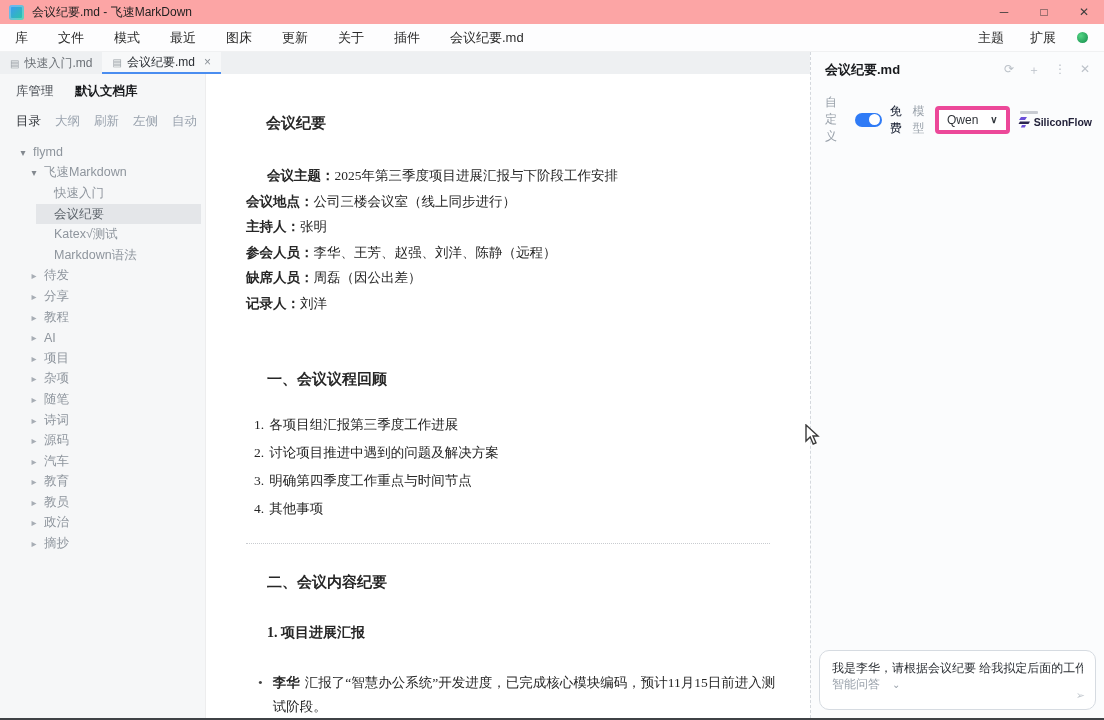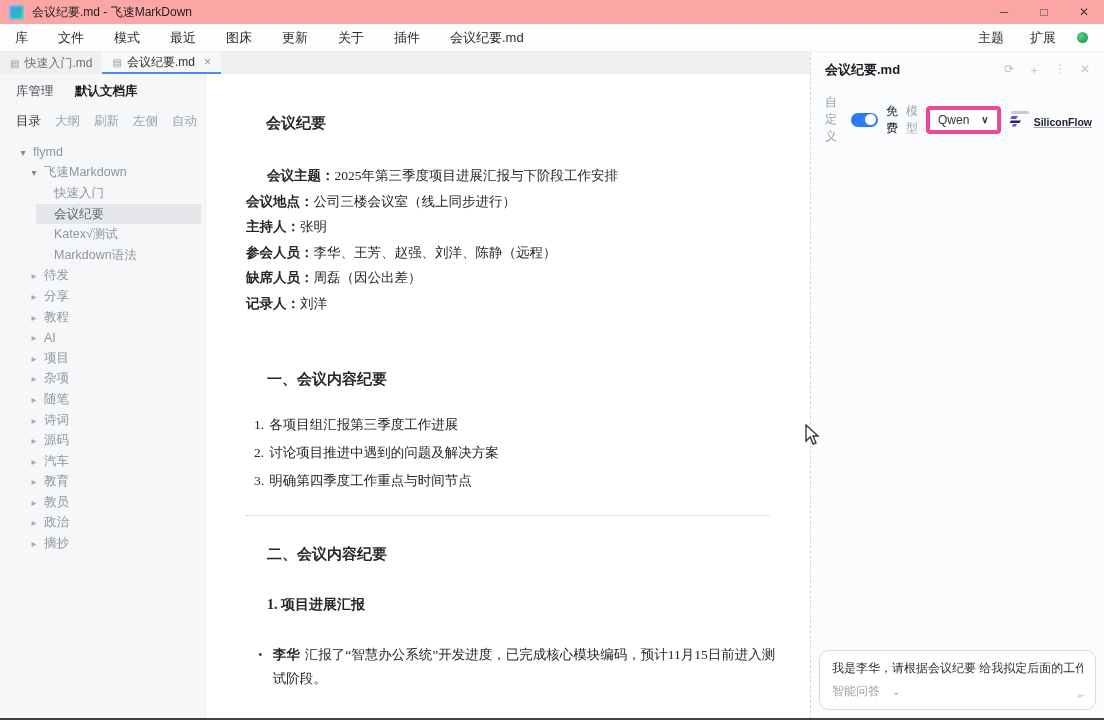--- a/index.html
+++ b/index.html
@@ -85,27 +85,27 @@
     position:relative; flex:none; }
   .toggle::after { content:""; position:absolute; right:1.5px; top:1.5px; width:11px;
     height:11px; border-radius:50%; background:#fff; }
   .free-lbl { color:#0f172a; }
   .model-select { display:flex; align-items:center; gap:12px; border:4px solid #ec4899;
     border-radius:4px; background:#fff; color:#2f3338; padding:3px 8px; }
   .model-select .chev { font-size:10px; color:#33383d; font-weight:bold; }
   .brand { margin-left:auto; display:flex; flex-direction:column; align-items:flex-start; }
   .brand-caption { width:18px; height:3px; background:#c8cbd2; border-radius:1px;
     margin:0 0 2px 2px; }
-  .brand-row { display:flex; align-items:flex-start; gap:12px;text-decoration:underline; }
+  .brand-row { display:flex; align-items:center; gap:3px; }
   .brand-name { font-size:10.5px; font-weight:bold; color:#23223a; }
   .ai-input { position:absolute; left:8px; right:8px; bottom:8px; height:60px;
     background:#fff; border:1px solid #d6dbe1; border-radius:10px;
     padding:9px 12px 8px; }
   .ai-input-text { font-size:12px; color:#2b2f34; white-space:nowrap; overflow:hidden; }
-  .ai-mode { position:absolute; left:12px; bottom:9px; font-size:12px; color:#9aa2ab;
+  .ai-mode { position:absolute; left:12px; bottom:16px; font-size:12px; color:#9aa2ab;
     display:flex; align-items:center; gap:12px; }
   .ai-mode .chev { font-size:10px; }
   .send-ic { position:absolute; right:10px; bottom:7px; color:#c3c9cf; font-size:11px; }
   
   .window-bottom { position:absolute; left:0; right:0; bottom:0; height:2px;
     background:#3f4246; }
   .cursor { position:absolute; left:804px; top:424px; width:16px; height:22px;
     pointer-events:none; z-index:50; }
 </style>
 </head>
@@ -258,26 +258,27 @@
     <div class="meta-line">
       <span class="lbl">参会人员：</span><span>李华、王芳、赵强、刘洋、陈静（远程）</span>
     </div>
     <div class="meta-line">
       <span class="lbl">缺席人员：</span><span>周磊（因公出差）</span>
     </div>
     <div class="meta-line">
       <span class="lbl">记录人：</span><span>刘洋</span>
     </div>
 
-    <div class="sec-h sec-1">一、会议内容纪要</div>
+    <div class="sec-h sec-1">一、会议议程回顾</div>
 
     <div class="agenda">
       <div><span class="num">1.</span><span>各项目组汇报第三季度工作进展</span></div>
       <div><span class="num">2.</span><span>讨论项目推进中遇到的问题及解决方案</span></div>
       <div><span class="num">3.</span><span>明确第四季度工作重点与时间节点</span></div>
+      <div><span class="num">4.</span><span>其他事项</span></div>
     </div>
 
     <hr class="doc-hr">
 
     <div class="sec-h sec-2">二、会议内容纪要</div>
     <div class="sub-h">1. 项目进展汇报</div>
 
     <div class="bullet">
       <span class="dot">•</span>
       <span><span class="bname">李华</span><span>汇报了“智慧办公系统”开发进度，已完成核心模块编码，预计11月15日前进入测试阶段。</span></span>

